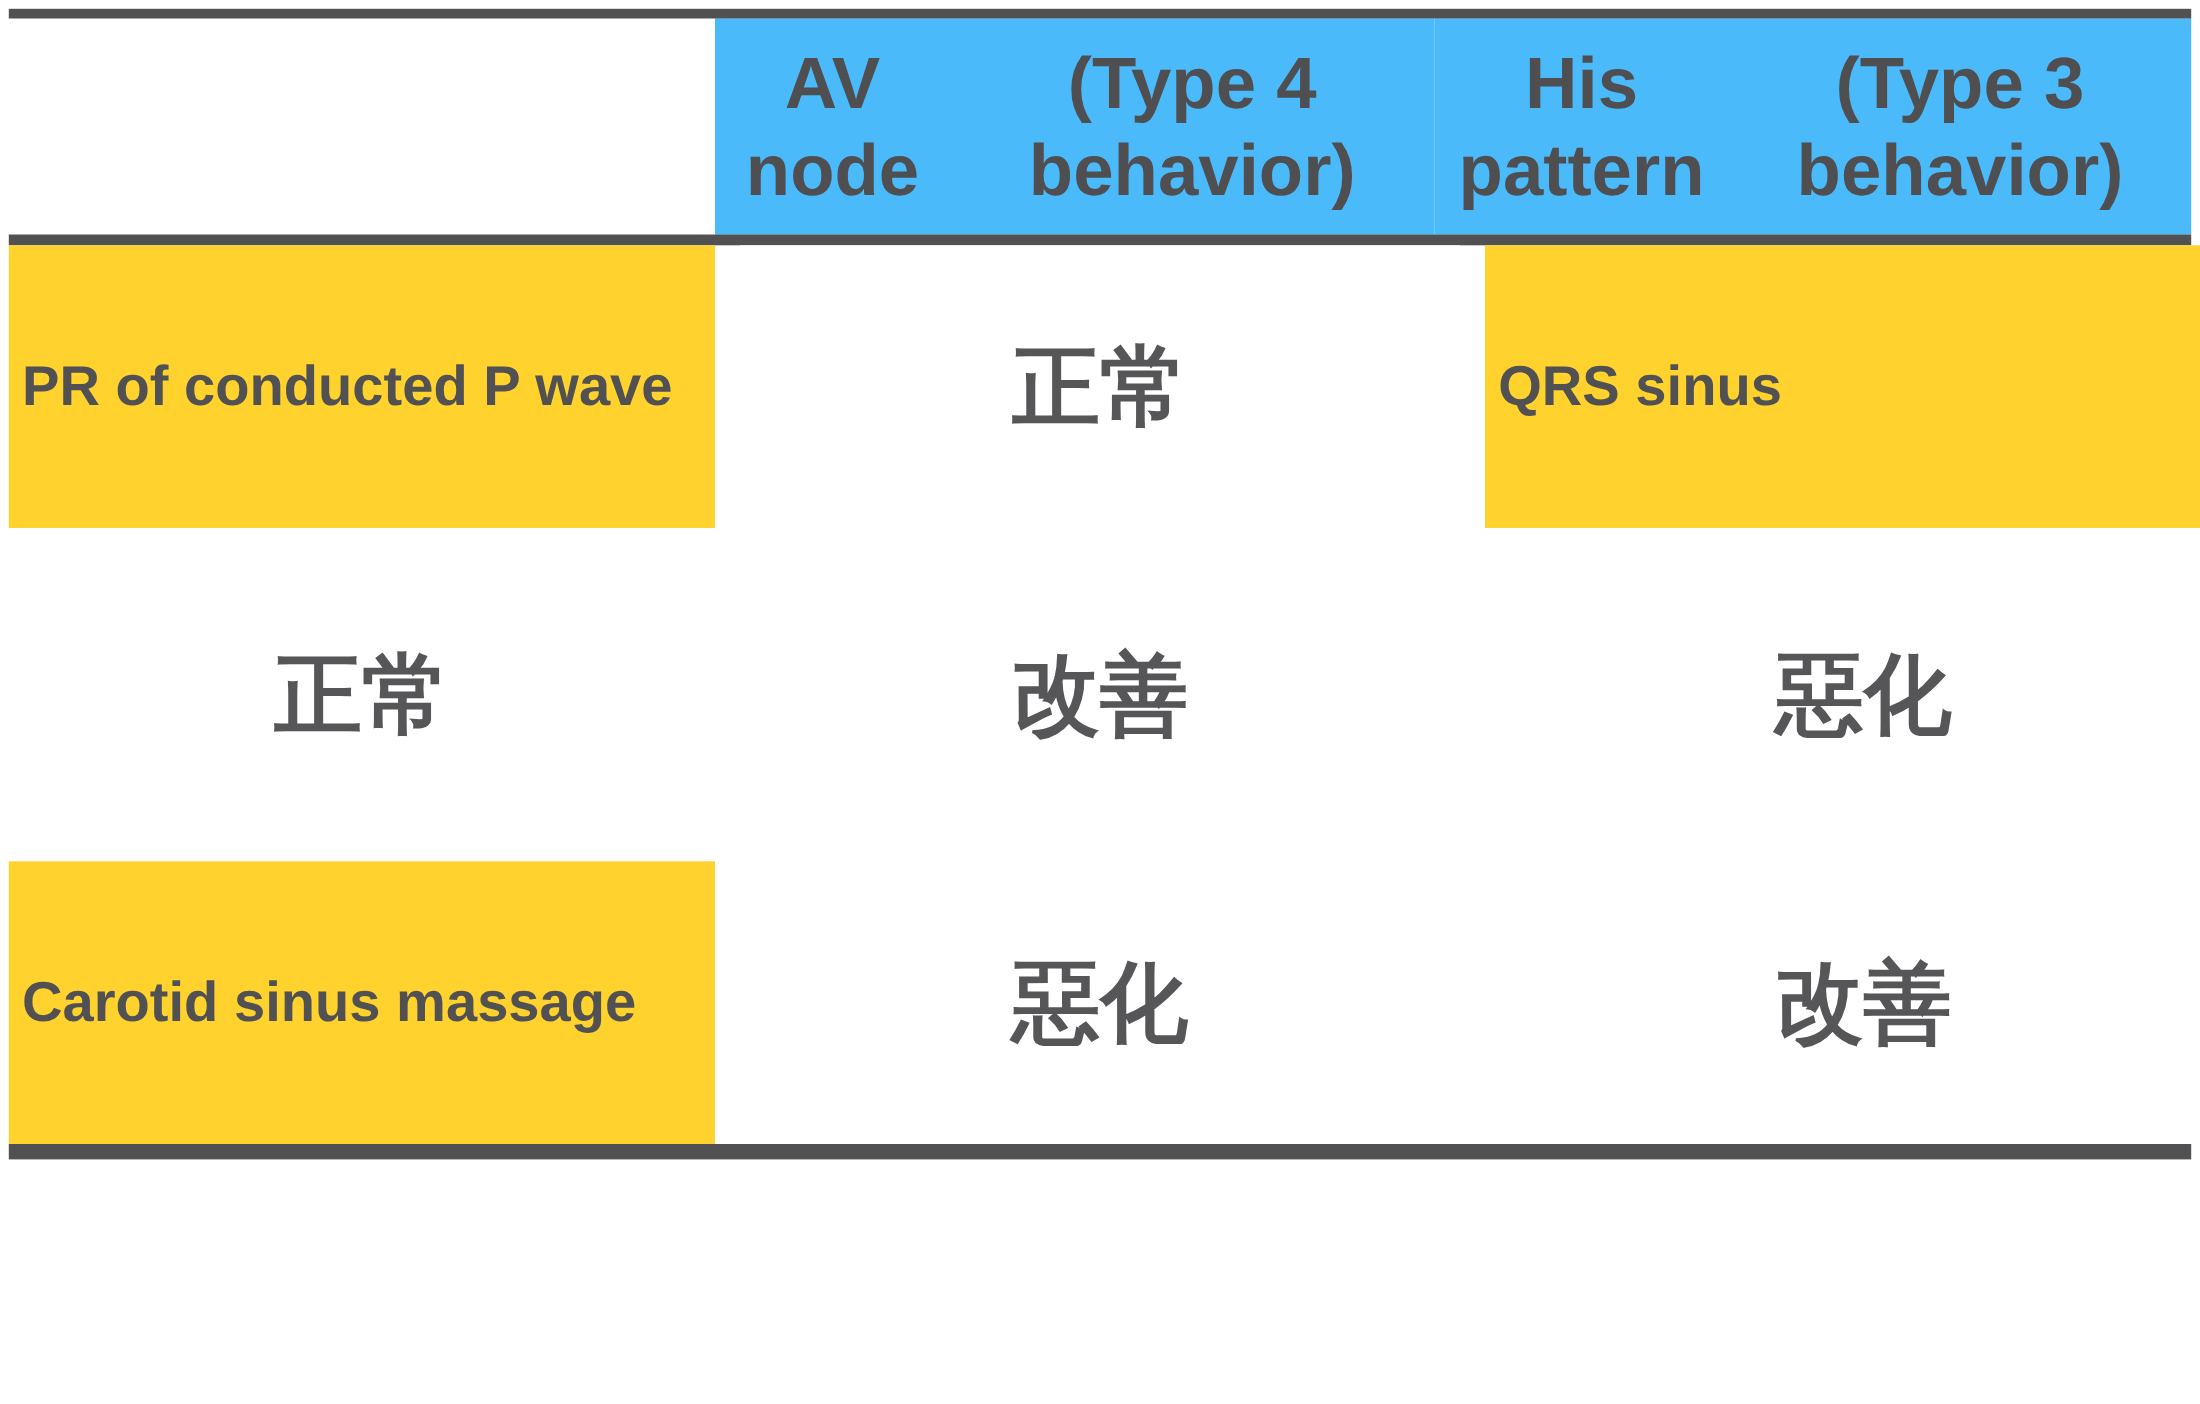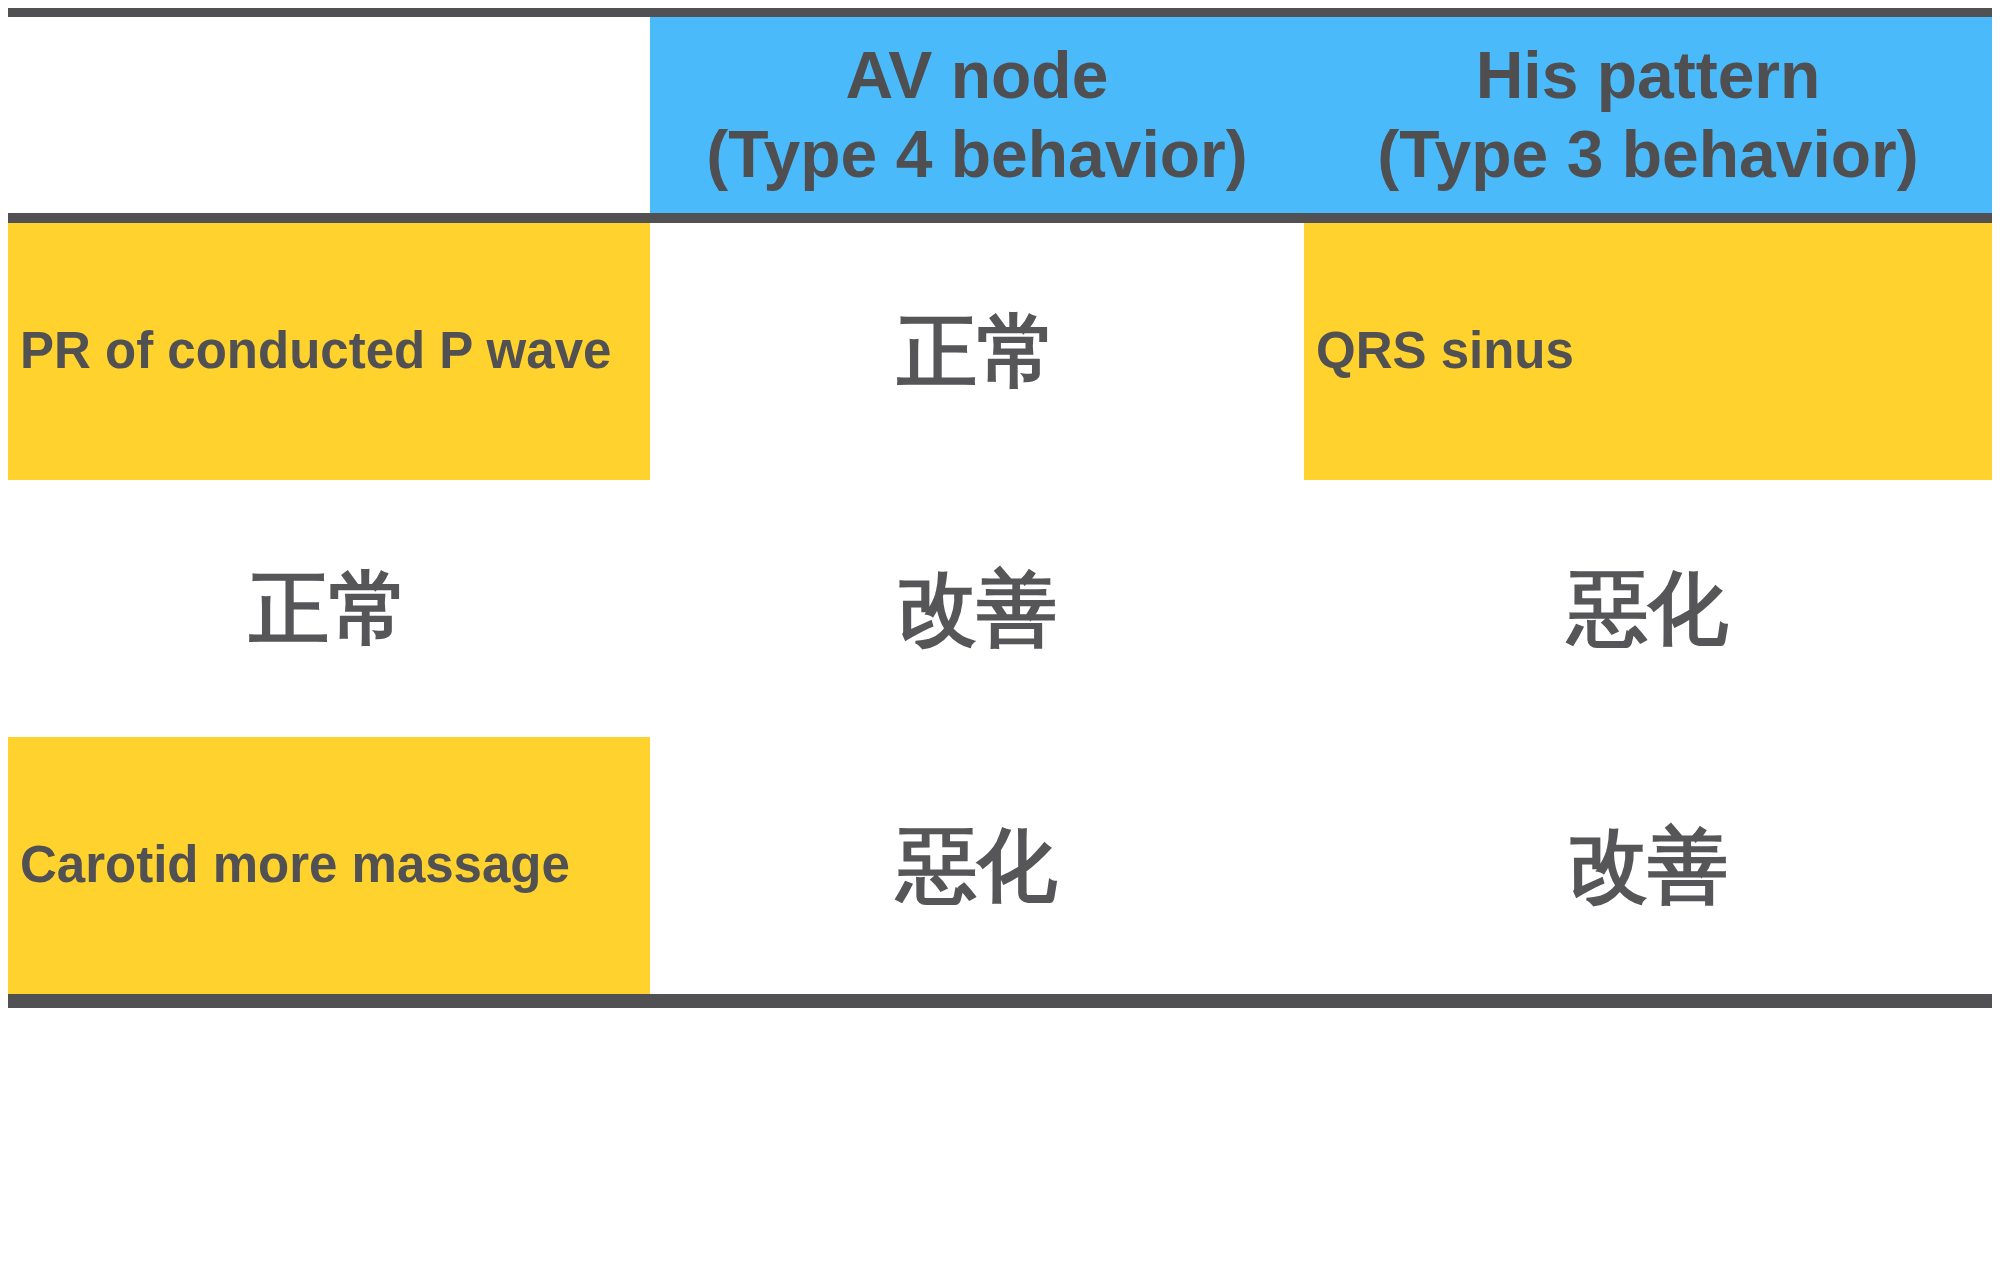--- a/index.html
+++ b/index.html
@@ -28,29 +28,29 @@
   .rule-bottom{height:14px;}
   .grid-row{
     display:grid;
     grid-template-columns:642px 654px 688px;
   }
   .header-band{height:196px;}
   .corner-cell{background:var(--page-bg);}
   .header-cell{
     background:var(--header-blue);
     display:flex;
-    flex-direction:column;
+    flex-direction:row;
     align-items:center;
     justify-content:center;
     text-align:center;
     font-size:66px;
     line-height:1.2;
     color:#4F4F52;
   }
-  .body-band{grid-auto-rows:257px;}
+  .body-band{grid-auto-rows:257px;gap:23px;}
   .label-cell{
     background:var(--label-yellow);
     display:flex;
     align-items:center;
     padding-left:12px;
     font-size:51px;
     line-height:1.1;
     color:#515154;
   }
   .value-cell{
@@ -103,21 +103,21 @@
     </div>
 
     <div class="value-cell">
       <span>改善</span>
     </div>
     <div class="value-cell">
       <span>惡化</span>
     </div>
 
     <div class="label-cell">
-      <span>Carotid more massage</span>
+      <span>Carotid sinus massage</span>
     </div>
     <div class="value-cell">
       <span>惡化</span>
     </div>
     <div class="value-cell">
       <span>改善</span>
     </div>
 
   </div>
 

